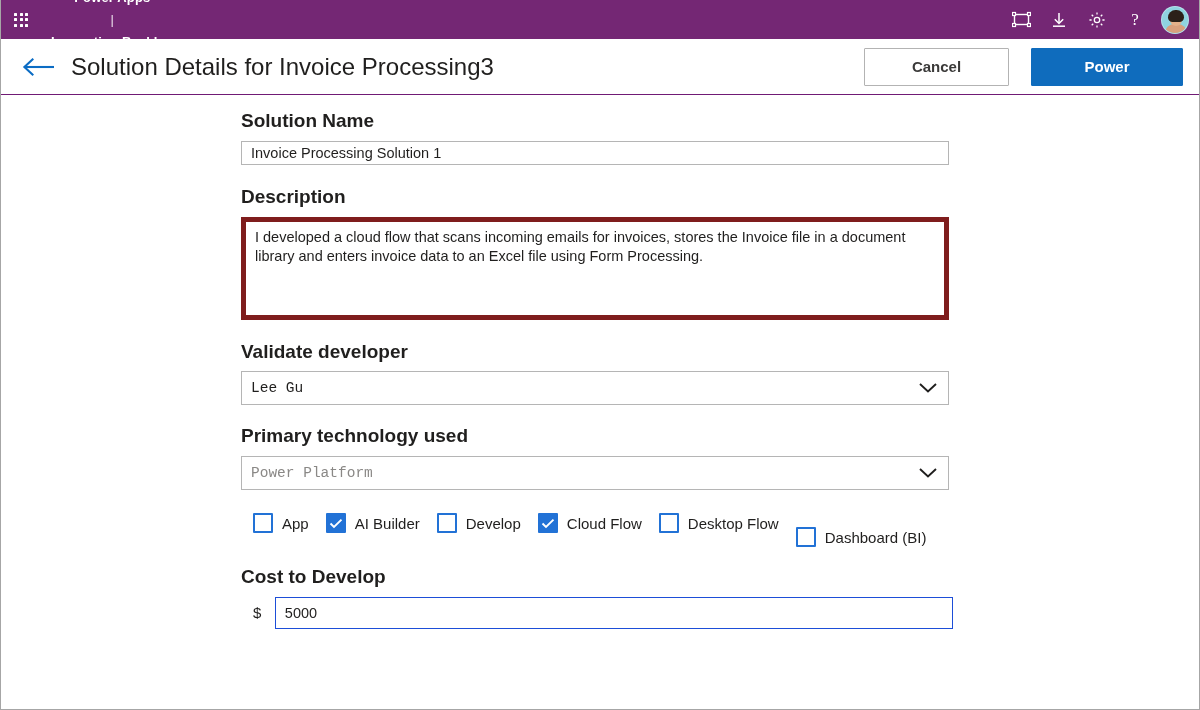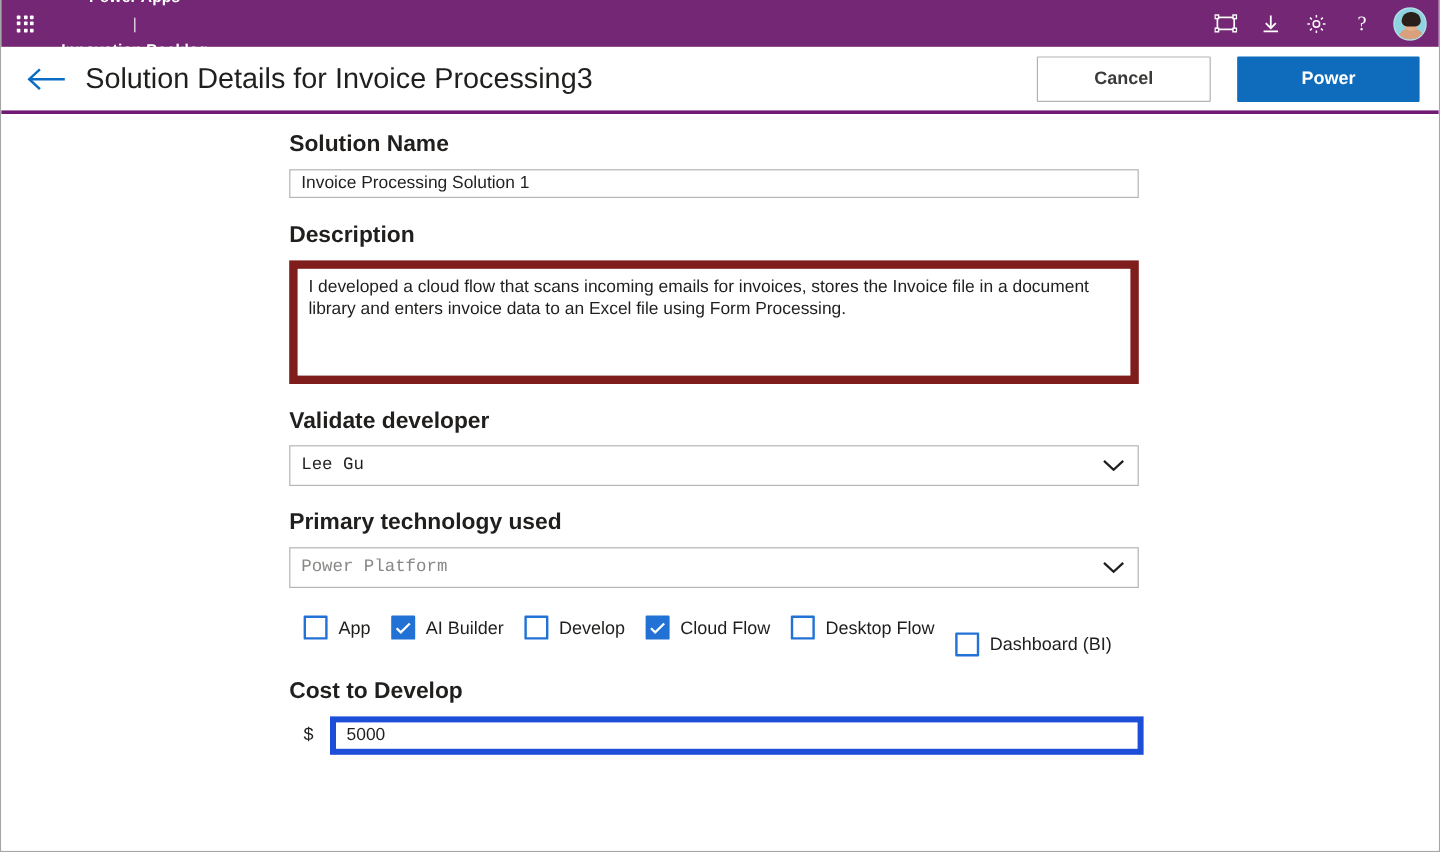--- a/index.html
+++ b/index.html
@@ -102,21 +102,21 @@
     background: #d9a07d;
     border-radius: 10px 10px 0 0;
   }
 
   
   .cmd-bar {
     position: absolute;
     top: 39px; left: 0; right: 0;
     height: 56px;
     background: #ffffff;
-    border-bottom: 3px solid #701a75;
+    border-bottom: 1px solid #701a75;
     display: flex;
     align-items: center;
     padding: 0 16px 0 18px;
     z-index: 4;
   }
   .back-btn {
     width: 40px; height: 36px;
     display: flex; align-items: center; justify-content: center;
     cursor: pointer;
     flex: 0 0 auto;
@@ -184,21 +184,21 @@
     font-size: 14.5px;
     color: #201f1e;
     padding: 0 9px;
     font-family: "Liberation Sans", sans-serif;
     display: flex; align-items: center;
     border-radius: 0;
   }
   .text-area {
     width: 708px;
     height: 103px;
-    border: 7px solid #7f1d1d;
+    border: 5px solid #7f1d1d;
     background: #ffffff;
     font-size: 14.5px;
     color: #201f1e;
     padding: 6px 9px 6px 9px;
     line-height: 1.32;
     font-family: "Liberation Sans", sans-serif;
     overflow: hidden;
   }
 
   .select-wrap {
@@ -266,21 +266,21 @@
   }
   .currency-symbol {
     font-size: 15px;
     color: #201f1e;
     width: 22px;
     text-align: left;
   }
   .currency-input {
     width: 684px;
     height: 32px;
-    border: 5px solid #1d4ed8;
+    border: 1px solid #1d4ed8;
     background: #ffffff;
     font-size: 14.5px;
     color: #201f1e;
     padding: 4px 9px;
     display: flex; align-items: center;
   }
 </style>
 </head>
 <body>
 

